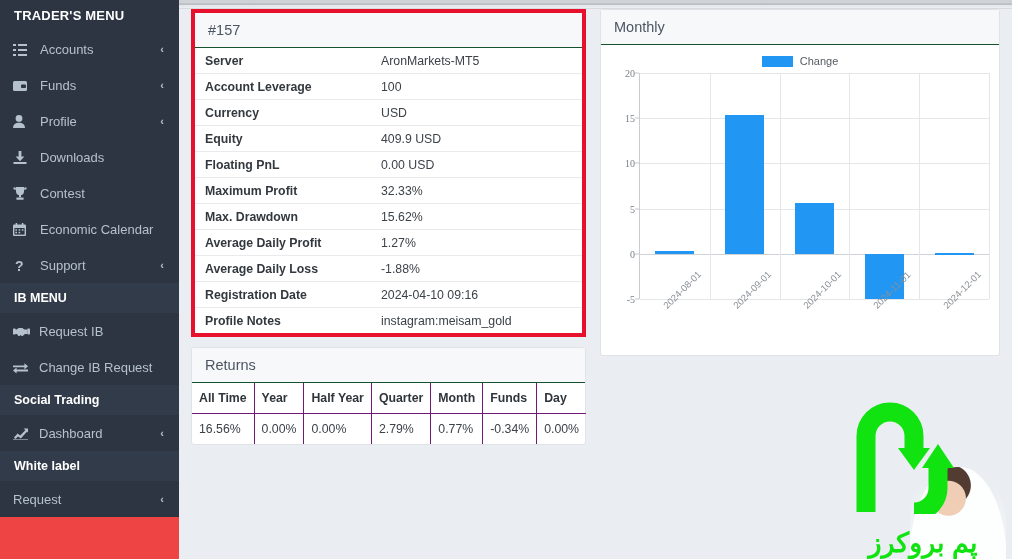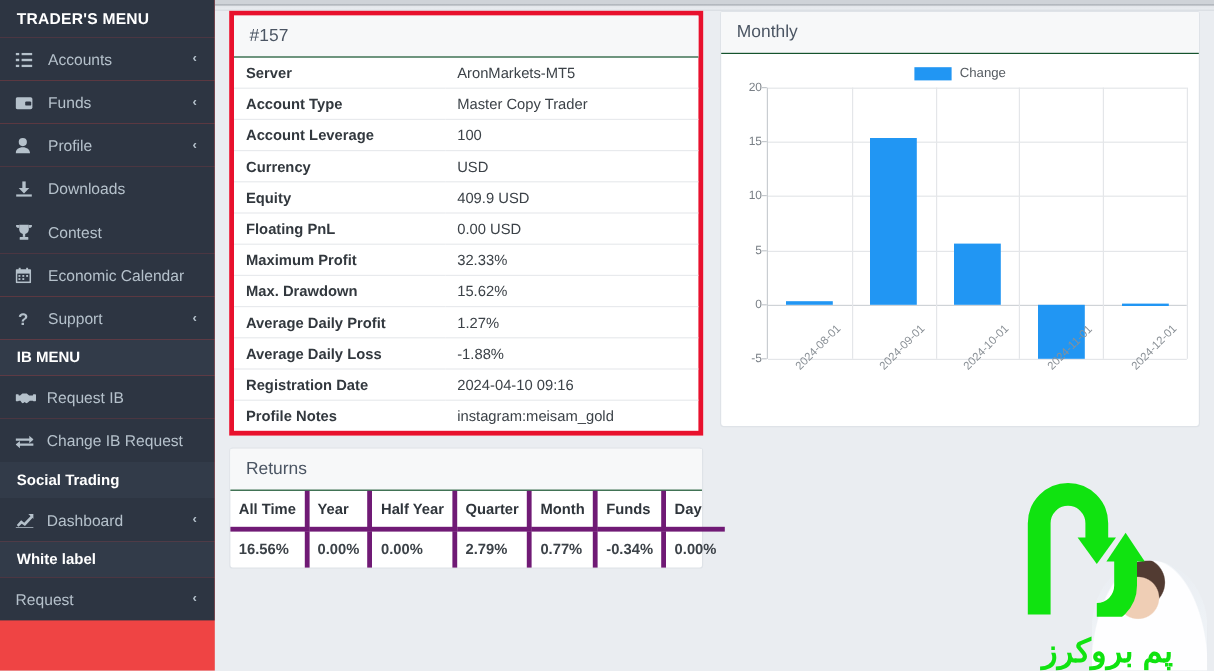--- a/index.html
+++ b/index.html
@@ -94,46 +94,45 @@
     color: #32383e;
     vertical-align: middle;
   }
   table.det tr:first-child td { border-top: none; }
   table.det td.k { font-weight: bold; width: 176px; }
   table.det td.v { color: #3c4248; }
 
   
   table.ret { width: 100%; border-collapse: collapse; }
   table.ret th, table.ret td {
-    border: 4px solid #701a75;
+    border: 1px solid #701a75;
     font-size: 12.3px;
     padding: 8px 7px;
     text-align: left;
     white-space: nowrap;
-    font-weight: bold;
   }
   table.ret th { font-weight: bold; color: #2f353b; border-top: none; }
   table.ret td { color: #3c4248; }
   table.ret th:first-child, table.ret td:first-child { border-left: none; }
   table.ret th:last-child, table.ret td:last-child { border-right: none; }
   table.ret tr:last-child td { border-bottom: none; }
 
   
   .offers-title {
     font-size: 17px; color: #2b3138;
     padding: 12px 2px 0 2px;
   }
 
   
   .chart-body { padding: 6px 8px 4px 8px; height: 310px; position: relative; }
   .legend { display: flex; justify-content: center; align-items: center; gap: 7px; height: 20px; }
   .legend .sw { width: 31px; height: 11px; background: #2196f3; display: inline-block; }
   .legend .lg-label { font-size: 11px; color: #555b61; }
   .plot { position: relative; height: 272px; margin-top: 2px; }
-  .ylabels { position: absolute; left: 4px; top: 0; width: 26px; height: 100%; }
+  .ylabels { position: absolute; left: 4px; top: 0; width: 26px; height: 100%; font-family: Liberation Serif, serif; }
   .ylabel {
     position: absolute; right: 4px;
     font-size: 10px; color: #7a8087;
     transform: translateY(-50%);
     white-space: nowrap;
   }
   .ytick { position: absolute; right: 0; width: 4px; height: 1px; background: #c4c8cc; transform: translateY(-50%); }
   .grid-area {
     position: absolute; left: 30px; right: 2px; top: 0; bottom: 46px;
     border-left: 1px solid #c9cdd1;
@@ -341,24 +340,20 @@
 
         <div class="col-left">
 
           <div class="card outlined">
             <div class="card-header">#157</div>
             <table class="det">
               <tbody>
                 <tr>
                   <td class="k">Server</td>
                   <td class="v">AronMarkets-MT5</td>
-                </tr>
-                <tr>
-                  <td class="k">Account Type</td>
-                  <td class="v">Master Copy Trader</td>
                 </tr>
                 <tr>
                   <td class="k">Account Leverage</td>
                   <td class="v">100</td>
                 </tr>
                 <tr>
                   <td class="k">Currency</td>
                   <td class="v">USD</td>
                 </tr>
                 <tr>

